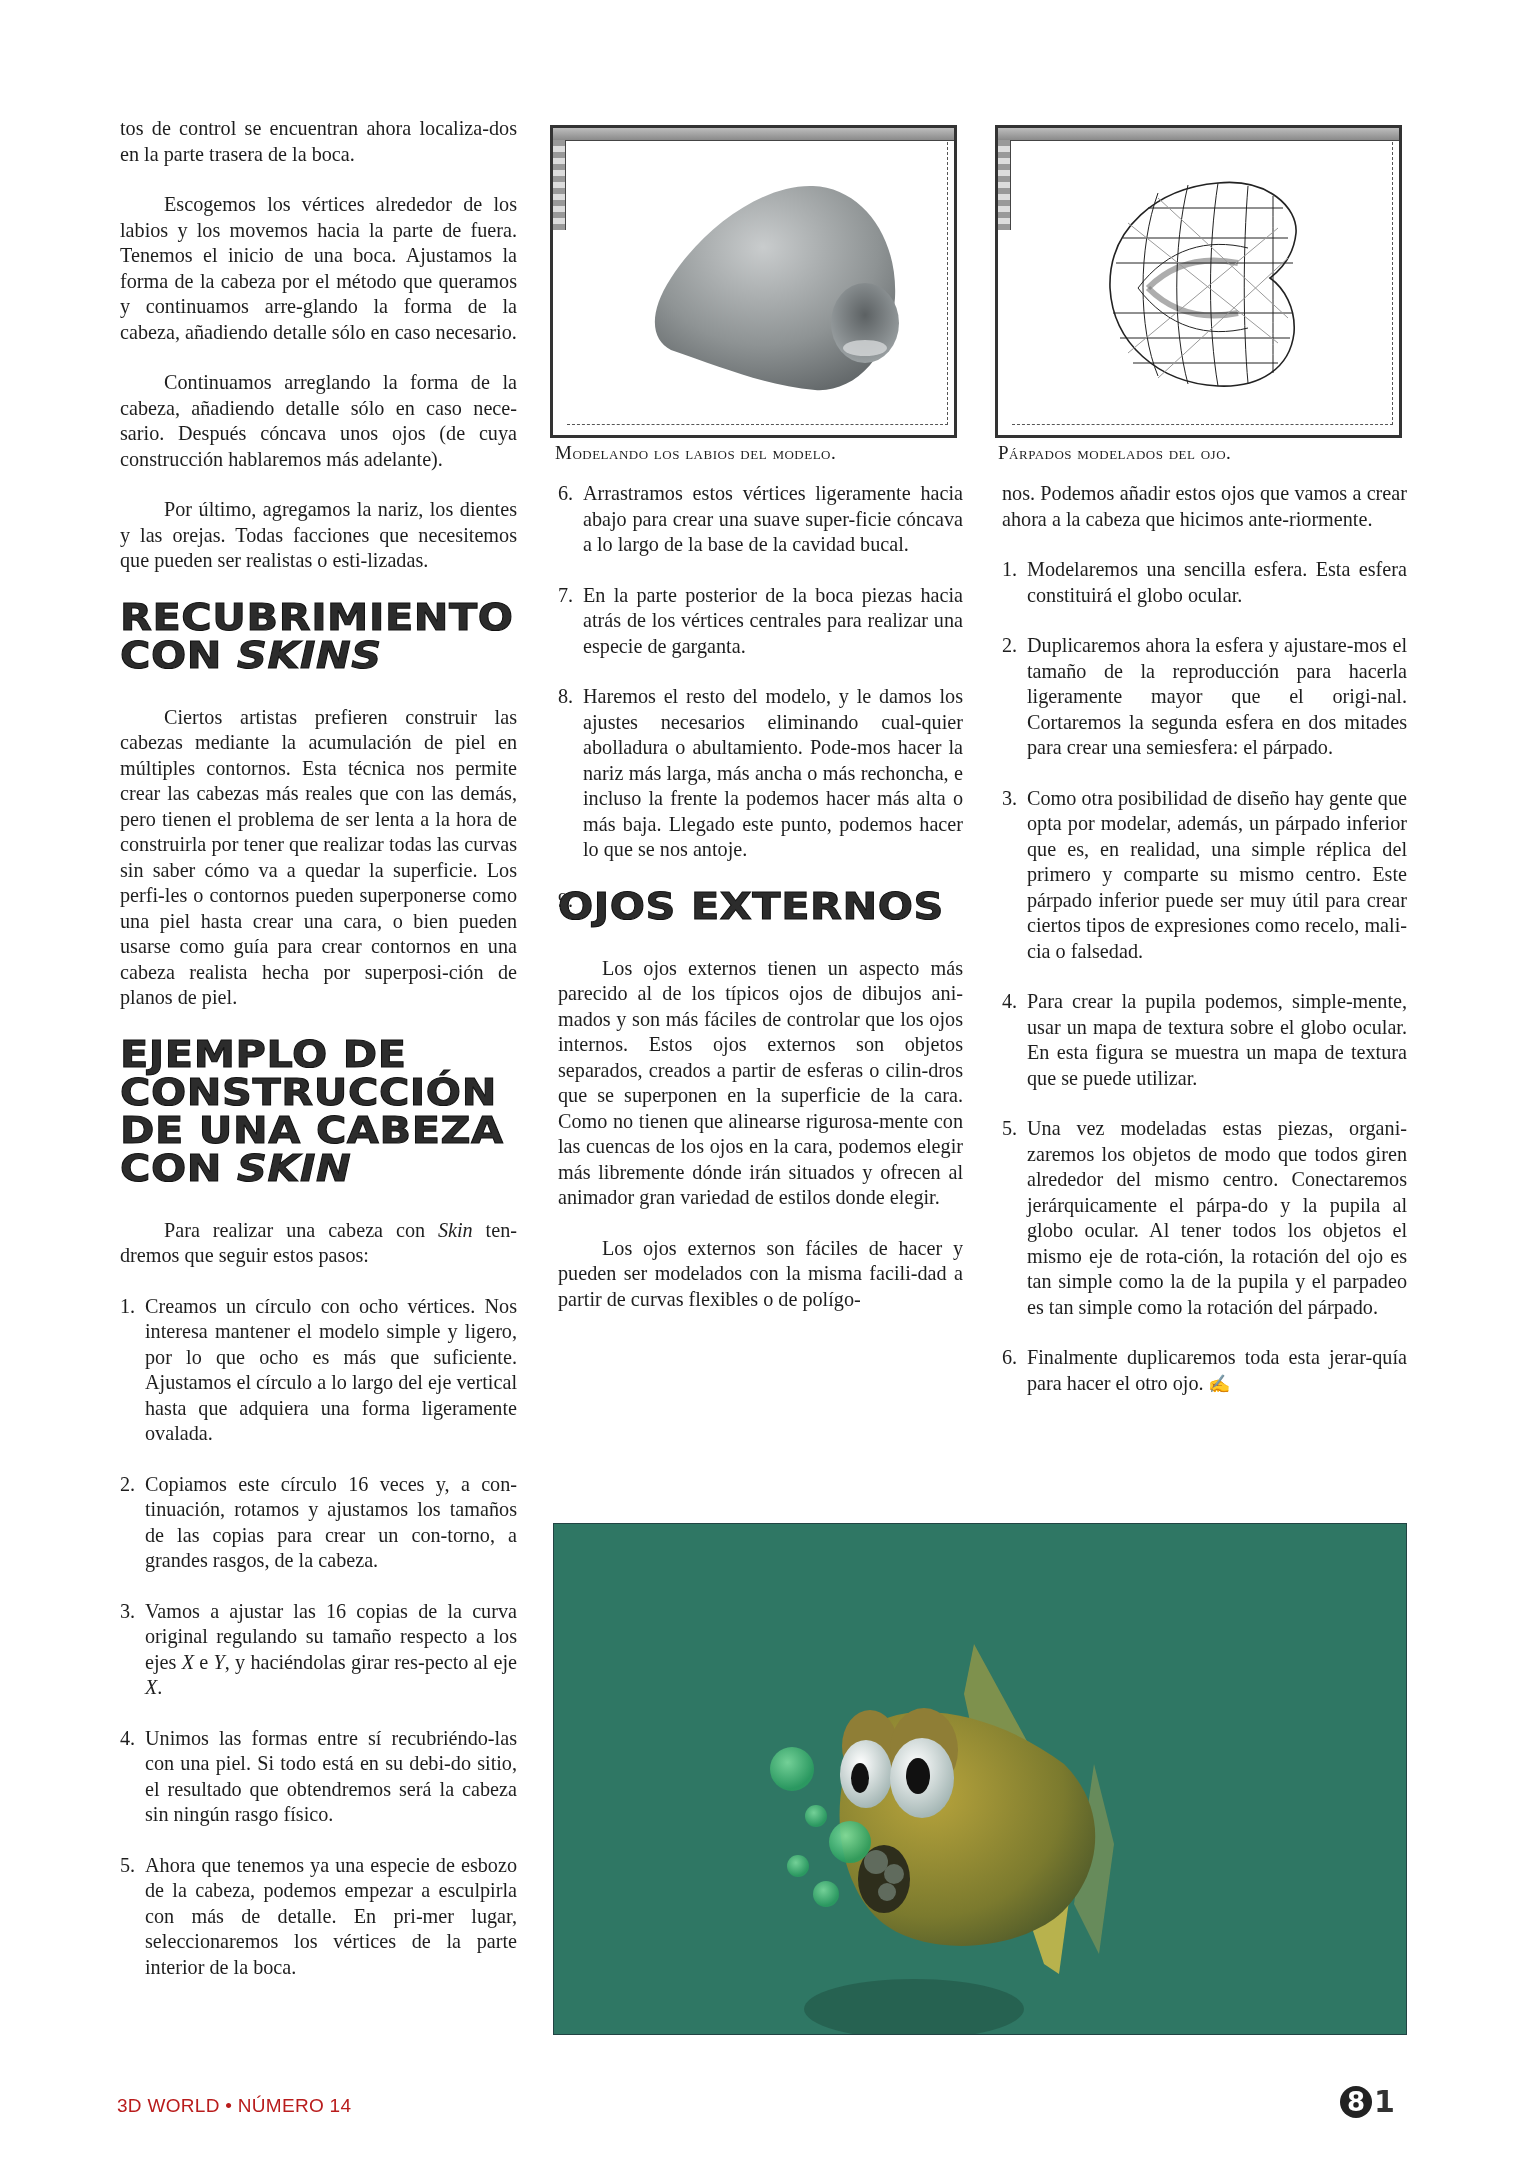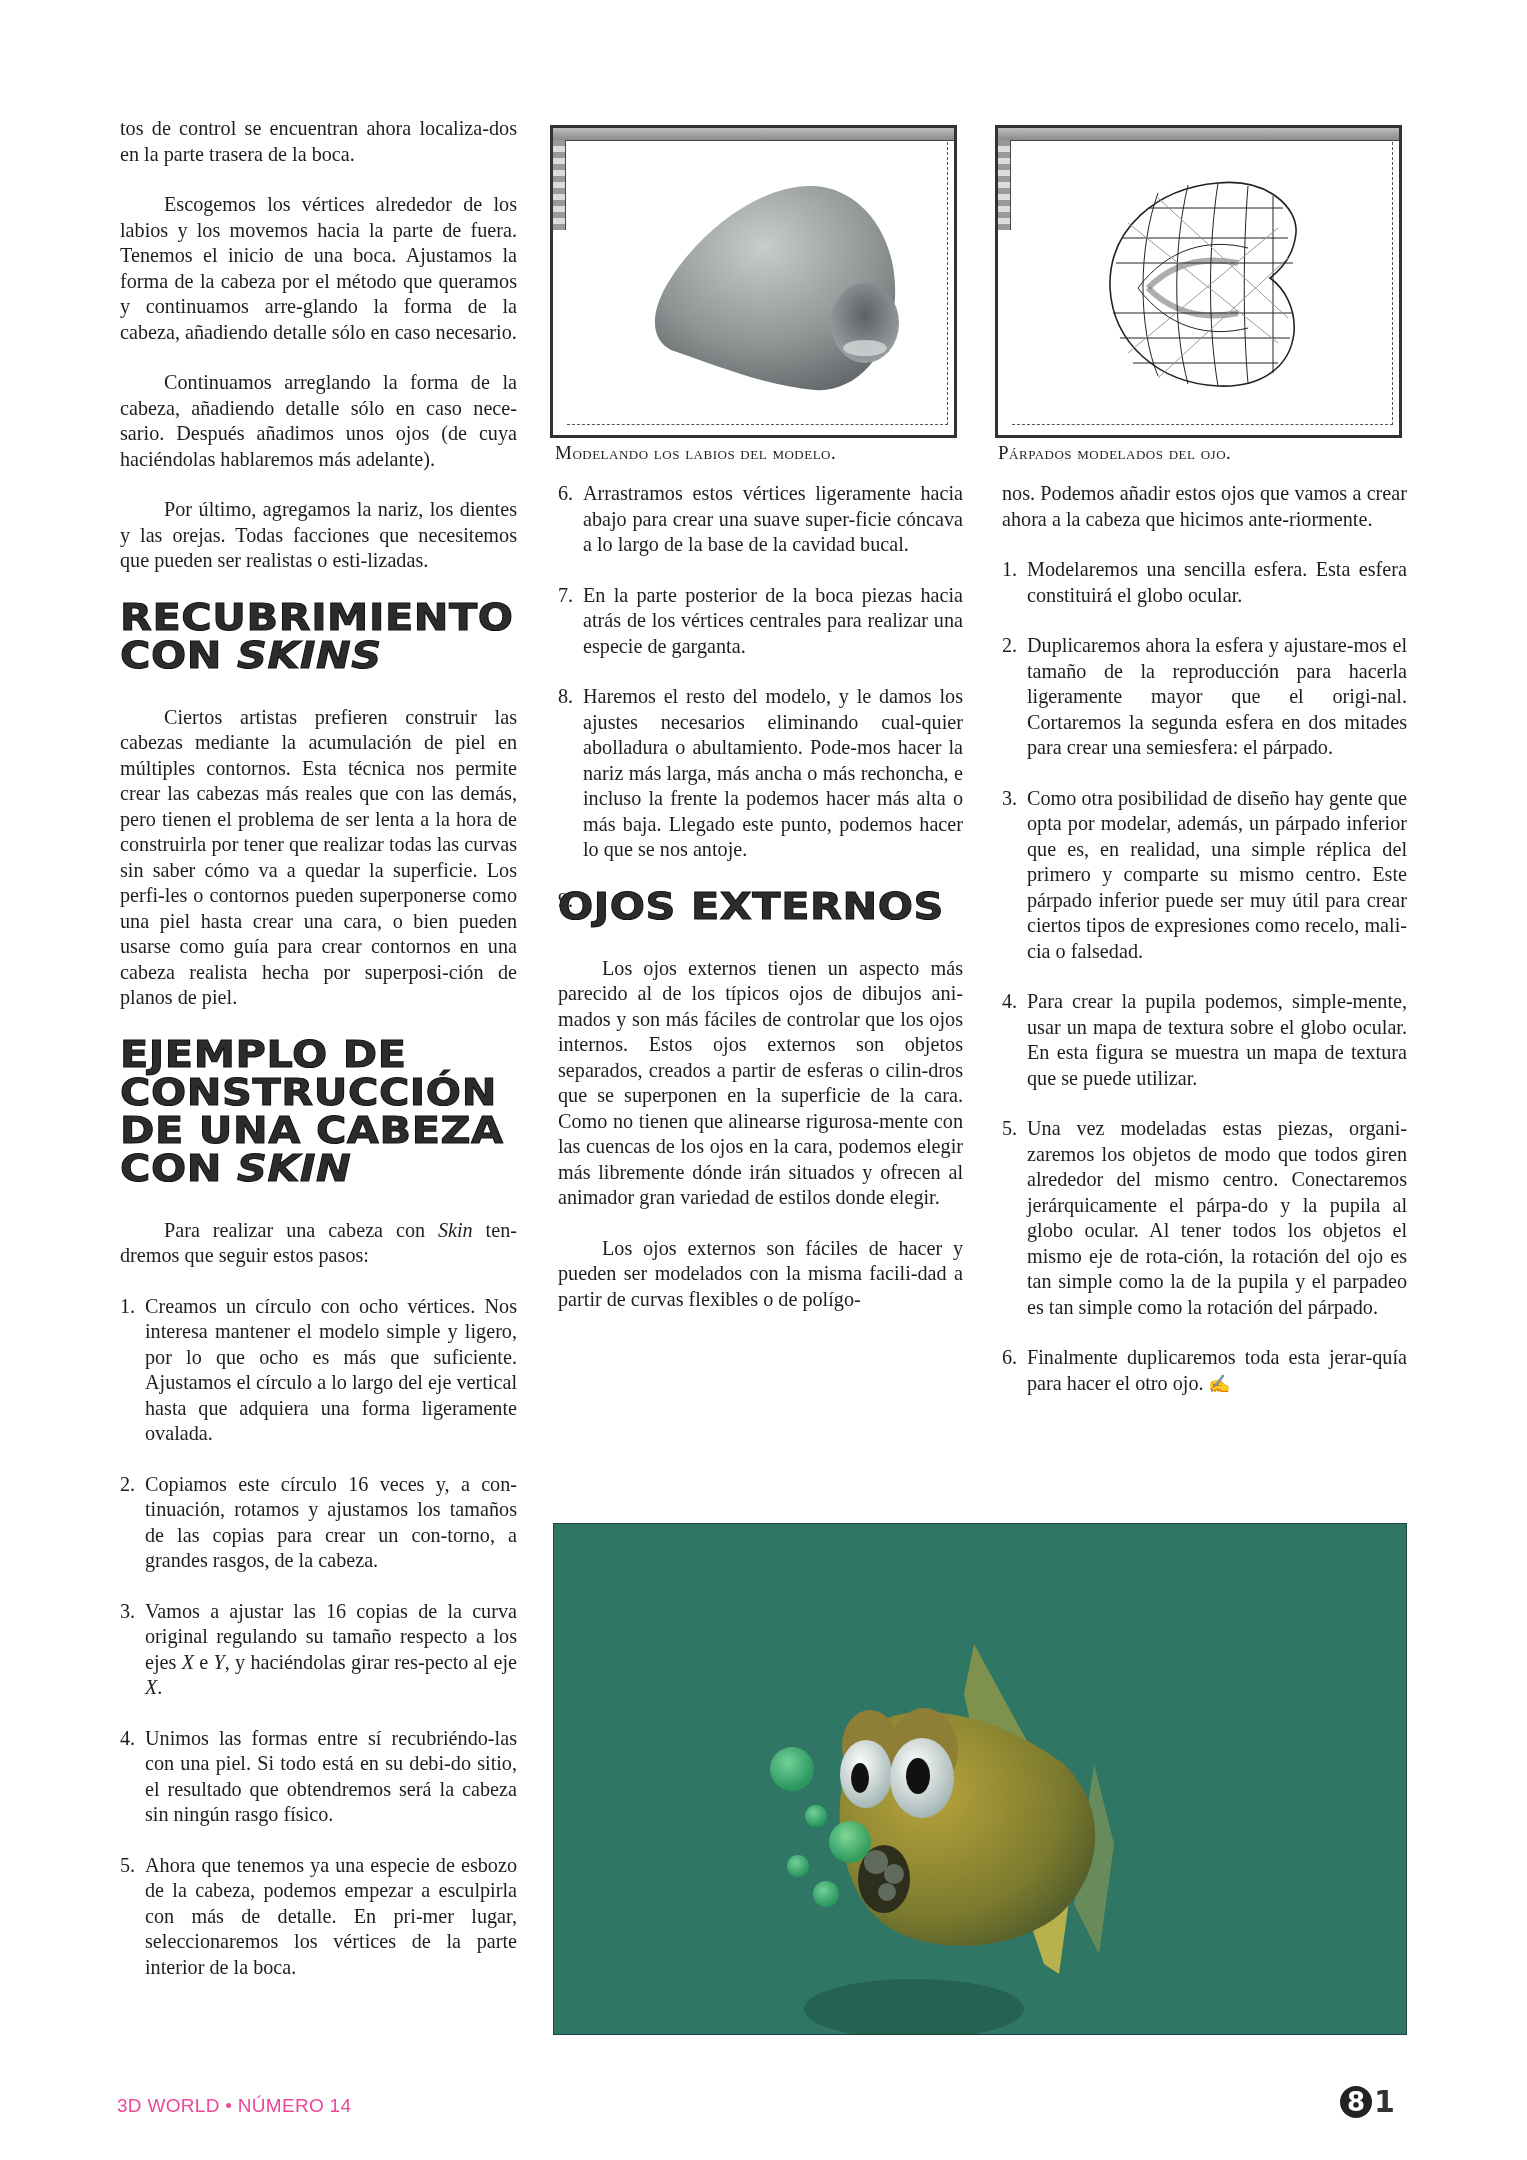--- a/index.html
+++ b/index.html
@@ -28,36 +28,36 @@
                 border-right:1px dashed #555; border-bottom:1px dashed #555; }
   .caption { position:absolute; font-size:19px; font-variant:small-caps; letter-spacing:0.5px;
              font-family:"Liberation Serif",serif; }
   #fig1 { left:550px; top:125px; width:407px; height:313px; }
   #fig2 { left:995px; top:125px; width:407px; height:313px; }
   #cap1 { left:555px; top:442px; }
   #cap2 { left:998px; top:442px; }
   #render { position:absolute; left:553px; top:1523px; width:852px; height:510px;
             background:#2e7563; border:1px solid #244; overflow:hidden; }
   .footer-left { position:absolute; left:117px; top:2095px; font-family:"Liberation Sans","DejaVu Sans",sans-serif;
-                 font-size:19px; letter-spacing:0.3px; color:#ec4899; }
+                 font-size:19px; letter-spacing:0.3px; color:#b91c1c; }
   .pageno { position:absolute; left:1340px; top:2084px; display:flex; align-items:center; gap:2px; }
   .pageno .circle { width:32px; height:32px; border-radius:50%; background:#222; color:#fff;
                     font-family:"DejaVu Sans",sans-serif; font-weight:bold; font-size:26px;
                     display:flex; align-items:center; justify-content:center; }
   .pageno .rest { font-family:"DejaVu Sans",sans-serif; font-weight:bold; font-size:30px; color:#333; }
   .endmark { color:#3a3aa0; font-size:18px; }
   i.var { font-style:italic; }
 </style>
 </head>
 <body>
 
 <div id="col1" class="col">
   <p class="noindent">tos de control se encuentran ahora localiza-dos en la parte trasera de la boca.</p>
   <p>Escogemos los vértices alrededor de los labios y los movemos hacia la parte de fuera. Tenemos el inicio de una boca. Ajustamos la forma de la cabeza por el método que queramos y continuamos arre-glando la forma de la cabeza, añadiendo detalle sólo en caso necesario.</p>
-  <p>Continuamos arreglando la forma de la cabeza, añadiendo detalle sólo en caso nece-sario. Después añadimos unos ojos (de cuya haciéndolas hablaremos más adelante).</p>
+  <p>Continuamos arreglando la forma de la cabeza, añadiendo detalle sólo en caso nece-sario. Después cóncava unos ojos (de cuya construcción hablaremos más adelante).</p>
   <p>Por último, agregamos la nariz, los dientes y las orejas. Todas facciones que necesitemos que pueden ser realistas o esti-lizadas.</p>
   <h2 class="hd">
     <span>RECUBRIMIENTO</span><br>
     <span>CON </span><i>SKINS</i>
   </h2>
   <p>Ciertos artistas prefieren construir las cabezas mediante la acumulación de piel en múltiples contornos. Esta técnica nos permite crear las cabezas más reales que con las demás, pero tienen el problema de ser lenta a la hora de construirla por tener que realizar todas las curvas sin saber cómo va a quedar la superficie. Los perfi-les o contornos pueden superponerse como una piel hasta crear una cara, o bien pueden usarse como guía para crear contornos en una cabeza realista hecha por superposi-ción de planos de piel.</p>
   <h2 class="hd">
     <span>EJEMPLO DE</span><br>
     <span>CONSTRUCCIÓN</span><br>
     <span>DE UNA CABEZA</span><br>

